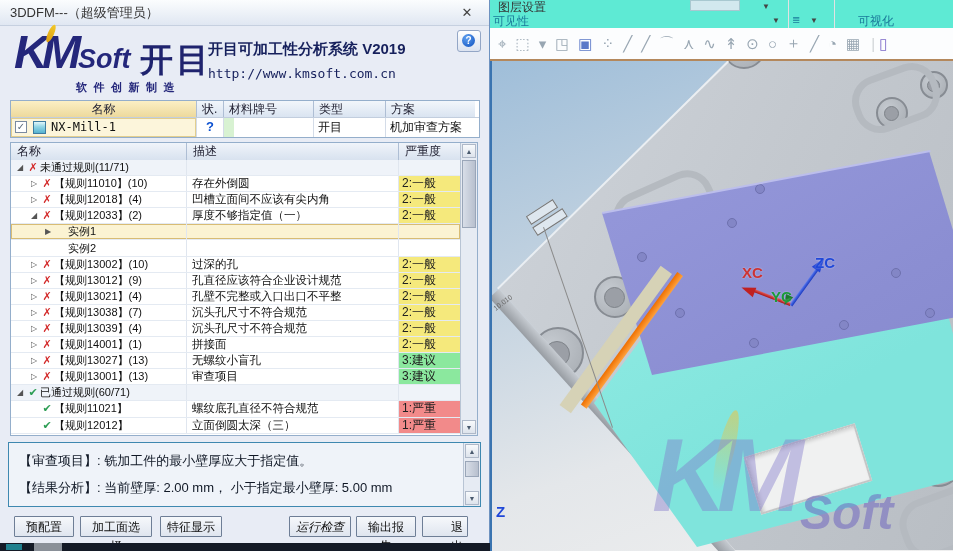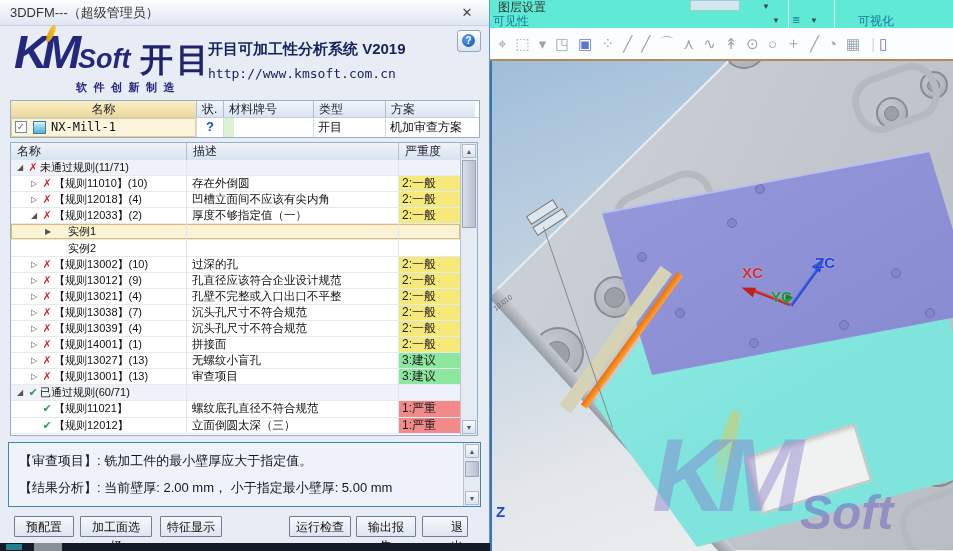--- a/index.html
+++ b/index.html
@@ -80,21 +80,21 @@
   
   #analysis{position:absolute;left:8px;top:442px;width:473px;height:65px;background:#EFF3F9;
             border:1px solid #3E88B0;box-sizing:border-box;}
   .an-line{position:absolute;left:10px;font-size:13px;color:#101826;white-space:nowrap;}
   .an1{top:9px;}.an2{top:36px;}
   
   .fbtn{position:absolute;top:516px;height:21px;background:linear-gradient(#F6F8FB,#DFE5EF);
         border:1px solid #6E7E96;border-radius:1px;font-size:12px;color:#101010;text-align:center;
         line-height:19px;box-sizing:border-box;font-family:inherit;}
   .b1{left:14px;width:60px;}.b2{left:80px;width:72px;}.b3{left:160px;width:62px;}
-  .b4{left:289px;width:62px;}.b5{left:356px;width:60px;}.b6{left:422px;width:46px;padding-left:28px;}
+  .b4{left:289px;width:62px;font-style:italic;}.b5{left:356px;width:60px;}.b6{left:422px;width:46px;padding-left:28px;}
   #bottomstrip{position:absolute;left:0;top:543px;width:490px;height:8px;background:#141A26;}
   #bottomstrip .t1{position:absolute;left:6px;top:1px;width:16px;height:6px;background:#20808E;}
   #bottomstrip .t2{position:absolute;left:34px;top:0;width:28px;height:8px;background:#8A9098;}
   
   #ribbon{position:absolute;left:490px;top:0;width:463px;height:28px;background:#5eead4;}
   .rb-label{position:absolute;font-size:12px;color:#333;}
   .rb-teal{color:#1A7A9A;}
   #layer-dd{position:absolute;left:200px;top:0;width:50px;height:11px;background:#D2E8EE;border:1px solid #A8C8D0;box-sizing:border-box;}
   .dd-arrow{position:absolute;font-size:8px;color:#444;}
   .vsep{position:absolute;top:0;width:1px;height:28px;background:#E2E2E2;}

